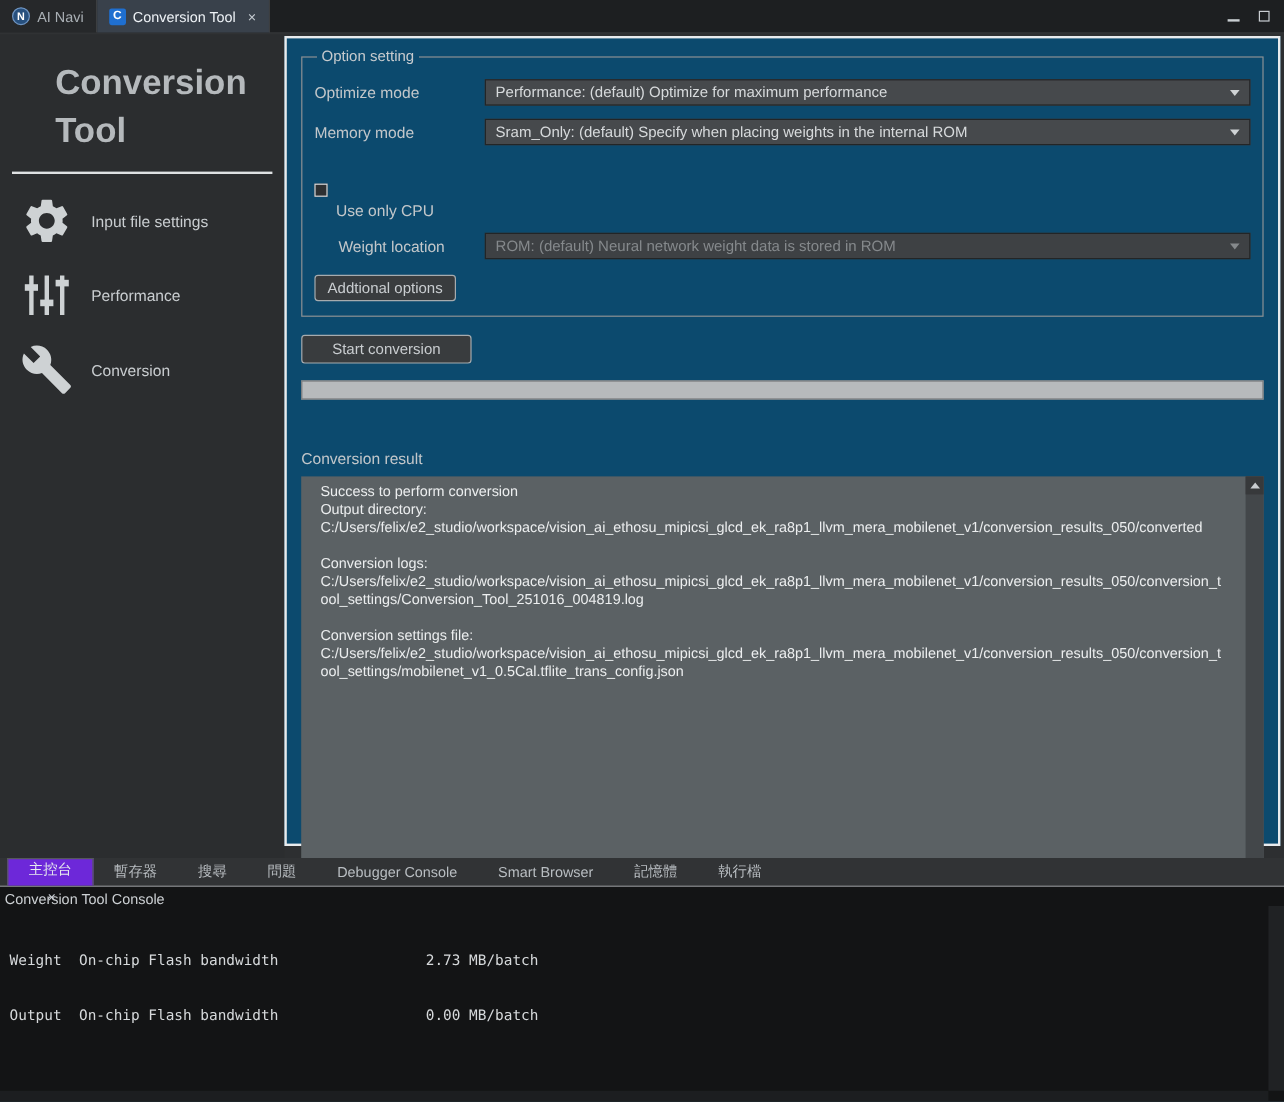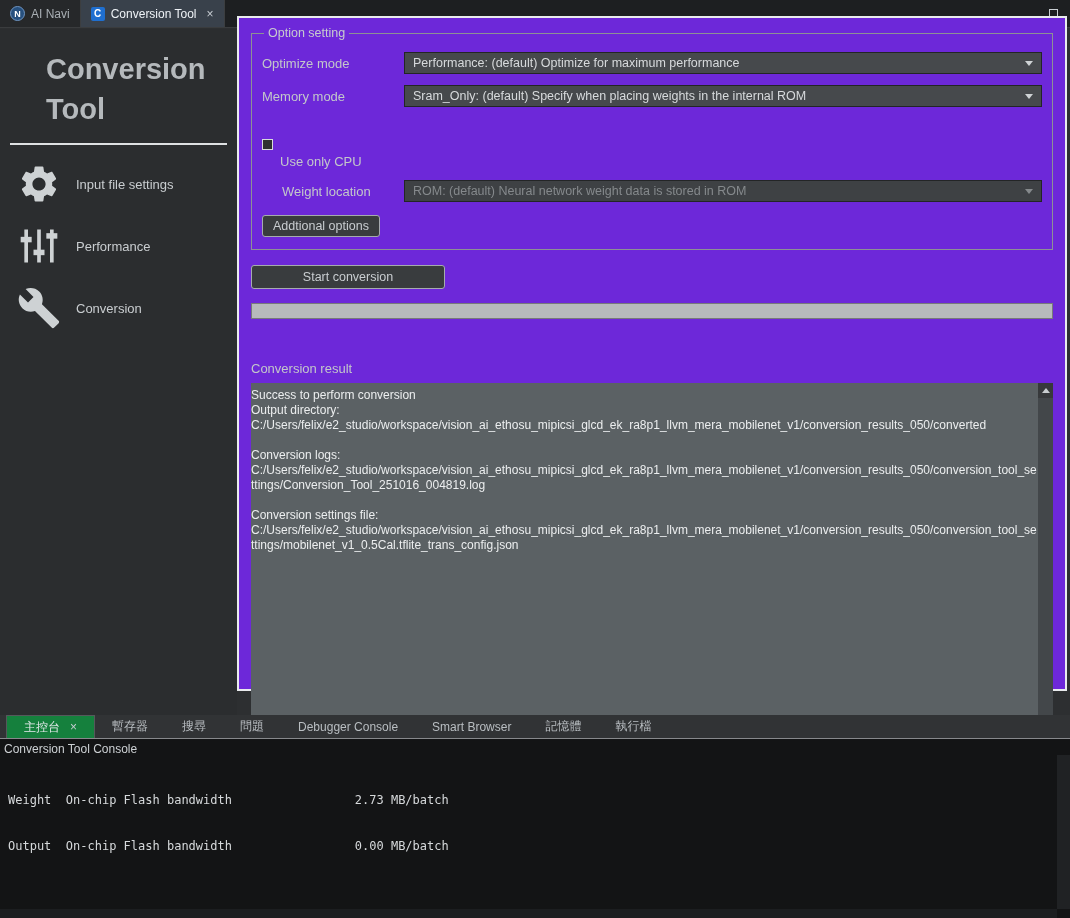--- a/index.html
+++ b/index.html
@@ -22,51 +22,51 @@
   .sidebar { position:absolute; top:29px; left:0; width:237px; height:687px; background:#2b2d2f; }
   .sidebar-title { padding:20px 0 0 46px; font-size:29px; font-weight:bold; color:#b5b9bc; line-height:40px; white-space:pre-line; }
   .sidebar-divider { margin:14px 10px 0 10px; border-top:2px solid #dfe1e3; }
   .sidebar-items { margin-top:8px; display:flex; flex-direction:column; }
   .sidebar-item { display:flex; align-items:center; gap:14px; padding:8px 0 8px 16px; cursor:default; }
   .sidebar-icon { width:46px; height:46px; display:flex; align-items:center; justify-content:center; }
   .sidebar-icon svg { width:44px; height:44px; fill:#ced2d4; }
   .sidebar-item-label { font-size:13px; color:#c9cdd0; }
 
   
-  .main-panel { position:absolute; left:237px; top:16px; width:830px; height:675px; background:#6d28d9; border:2px solid #e9ebed; padding:8px 12px; }
+  .main-panel { position:absolute; left:237px; top:30px; width:830px; height:675px; background:#0c4a6e; border:2px solid #e9ebed; padding:8px 12px; }
   fieldset.option-group { border:1px solid #8d9194; padding:4px 10px 12px 10px; }
   legend.option-legend { font-size:12.5px; color:#c7cbce; padding:0 4px; margin-left:2px; }
   .opt-row { display:flex; align-items:center; margin-top:11px; }
   .opt-row.first { margin-top:8px; }
   .opt-label { width:142px; flex:none; font-size:13px; color:#c3c7ca; }
   .opt-label.indent { padding-left:20px; }
   .dropdown { flex:1; height:22px; background:#46494c; border:1px solid #232526; display:flex; align-items:center; padding:0 8px; font-size:12.5px; color:#d7dadc; overflow:hidden; white-space:nowrap; }
   .dropdown .chev { margin-left:auto; flex:none; width:0; height:0; border-left:4px solid transparent; border-right:4px solid transparent; border-top:5px solid #cfd3d5; }
   .dropdown.disabled { color:#85898c; background:#3e4144; }
   .dropdown.disabled .chev { border-top-color:#85898c; }
   .checkbox-row { display:flex; align-items:center; gap:7px; margin-top:13px; }
   .checkbox { width:11px; height:11px; border:1px solid #d7dadc; background:#2e3032; flex:none; }
   .checkbox-label { font-size:13px; color:#c3c7ca;margin-top:34px; }
   .btn { display:inline-block; background:#393c3e; border:1px solid #a6abae; border-radius:3px; color:#c9cdd0; font-size:12.5px; padding:3px 10px; cursor:default; }
   .additional-row { margin-top:13px; }
-  .start-btn { margin-top:15px; width:194px; text-align:center; padding:4px 0; }
+  .start-btn { margin-top:15px; width:142px; text-align:center; padding:4px 0; }
   .progress { margin-top:14px; height:16px; background:#b7babc; border:1px solid #77797b; }
   .result-label { margin-top:42px; font-size:13px; color:#c3c7ca; }
   .result-box { margin-top:7px; height:352px; background:#5b6164; display:flex; }
-  .result-text { flex:1; padding:5px 0; font-size:12px; line-height:15px; color:#eceeef; white-space:pre-wrap; word-break:break-all; overflow:hidden; }
+  .result-text { flex:1; padding:5px 16px; font-size:12px; line-height:15px; color:#eceeef; white-space:pre-wrap; word-break:break-all; overflow:hidden; }
   .result-scrollbar { width:15px; flex:none; background:#43474a; display:flex; flex-direction:column; justify-content:space-between; align-items:center; }
   .sb-btn { width:15px; height:15px; background:#37393b; display:flex; align-items:center; justify-content:center; }
   .sb-up { width:0; height:0; border-left:4px solid transparent; border-right:4px solid transparent; border-bottom:5px solid #c9cdd0; }
   .sb-down { width:0; height:0; border-left:4px solid transparent; border-right:4px solid transparent; border-top:5px solid #c9cdd0; }
 
   
   .console { position:absolute; left:0; top:715px; width:1070px; height:203px; background:#131415; }
   .console-tabs { display:flex; align-items:stretch; height:24px; background:#313335; border-bottom:1px solid #87898c; padding-left:6px; }
   .console-tab { display:flex; align-items:center; gap:8px; padding:0 17px; font-size:12px; color:#b9bec2; }
-  .console-tab.active { background:#15803d; border:1px solid #55585b; border-bottom:none; color:#e6eaed; }
+  .console-tab.active { background:#6d28d9; border:1px solid #55585b; border-bottom:none; color:#e6eaed;flex-direction:column; }
   .console-tab .tab-close { margin-left:2px; }
   .console-subtitle { font-size:12px; color:#cdd1d4; padding:3px 0 2px 4px; }
   .console-lines { padding:5px 0 0 8px; font-family:"DejaVu Sans Mono", monospace; font-size:12px; line-height:15.2px; color:#d6d9db; white-space:pre; }
   .console-line { min-height:15.2px; }
   .console-vscroll { position:absolute; right:0; top:40px; width:13px; bottom:9px; background:#202224; }
   .console-hscroll { position:absolute; left:0; right:13px; bottom:0; height:9px; background:#1c1e20; }
 </style>
 </head>
 <body>
 

